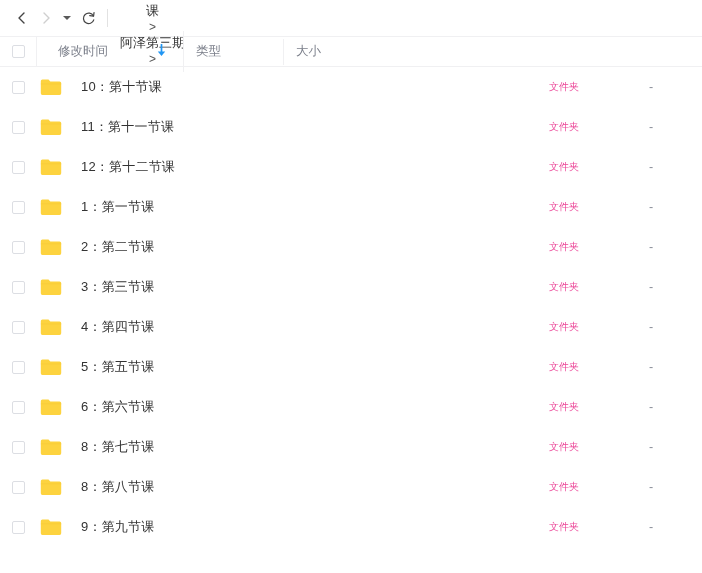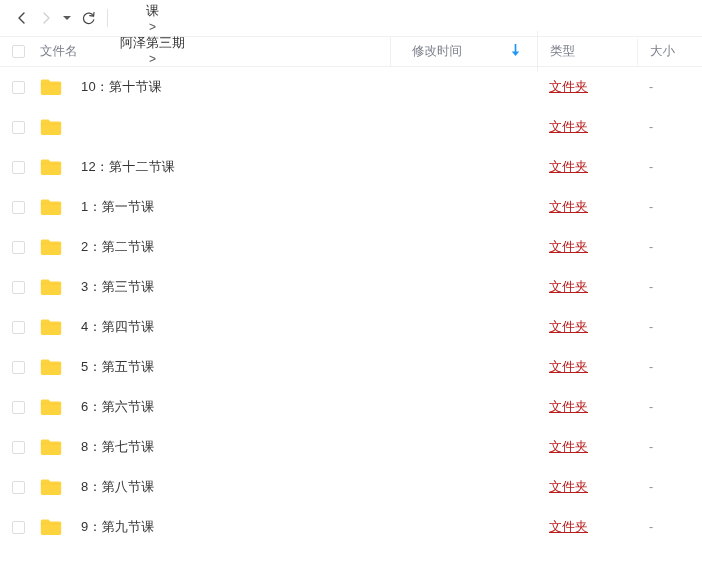--- a/index.html
+++ b/index.html
@@ -180,23 +180,22 @@
     flex: 0 0 147px;
     width: 147px;
     padding-left: 12px;
     font-size: 12.5px;
     color: #8a8f99;
   }
   .row .cell-type {
     flex: 0 0 100px;
     width: 100px;
     padding-left: 12px;
-    font-size: 13px;
-    color: #b91c1c;
-    text-decoration: underline;
+    font-size: 10px;
+    color: #ec4899;
   }
   .row .cell-size {
     flex: 1 1 auto;
     padding-left: 12px;
     font-size: 12.5px;
     color: #8a8f99;
   }
 </style>
 </head>
 <body>
@@ -245,23 +244,20 @@
 </div>
 
 <div class="table">
 
   <div class="thead">
 
     <div class="cell-check">
       <span class="chk"></span>
     </div>
 
-    <div class="col-name">
-      <span>文件名</span>
-    </div>
 
     <div class="col-time">
       <span>修改时间</span>
       <span class="sort-arrow">
         <span>
           <svg width="11" height="13" viewBox="0 0 11 13">
             <path d="M5.5 0.5 L5.5 9.3" stroke="#2196f3" stroke-width="1.7" stroke-linecap="round" fill="none"></path>
             <path d="M1.8 7.6 L5.5 12 L9.2 7.6 Z" fill="#2196f3"></path>
           </svg>
         </span>
@@ -295,20 +291,21 @@
       </div>
       <div class="row">
         <div class="cell-check">
           <span class="chk"></span>
         </div>
         <div class="cell-name">
           <span class="folder-ico"><svg width="22" height="18" viewBox="0 0 22 18">
               <path d="M0.8 3.2 a1.6 1.6 0 0 1 1.6 -1.6 h6.1 l1.8 1.9 h9.3 a1.6 1.6 0 0 1 1.6 1.6 v10.2 a1.6 1.6 0 0 1 -1.6 1.6 h-17.2 a1.6 1.6 0 0 1 -1.6 -1.6 z" fill="#fdd33f"></path>
               <path d="M0.8 5.4 h20.4 v1.0 h-20.4 z" fill="#f7ca33" opacity="0.55"></path>
             </svg></span>
+          <span class="fname">11：第十一节课</span>
         </div>
         <div class="cell-time"></div>
         <div class="cell-type">文件夹</div>
         <div class="cell-size">-</div>
       </div>
       <div class="row">
         <div class="cell-check">
           <span class="chk"></span>
         </div>
         <div class="cell-name">

